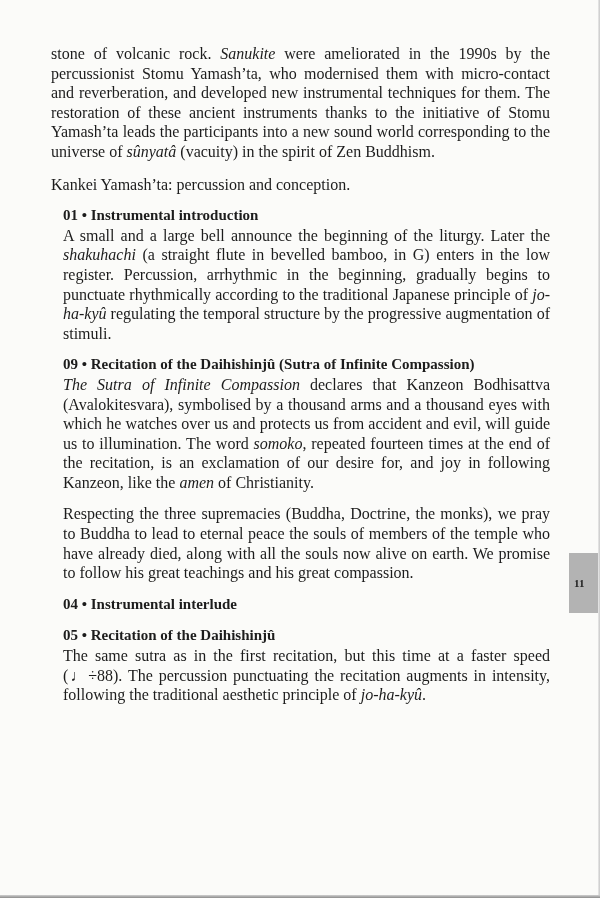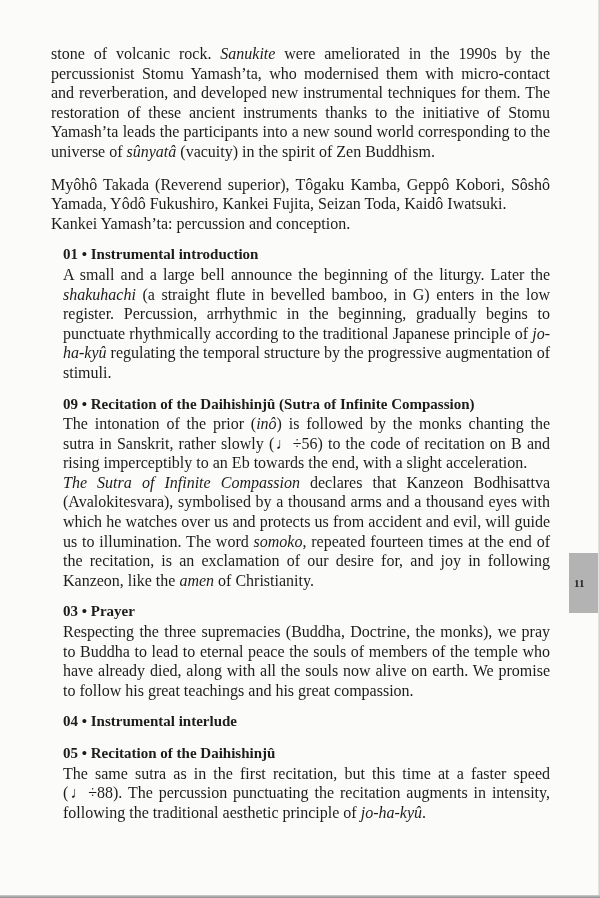--- a/index.html
+++ b/index.html
@@ -77,37 +77,34 @@
       margin-left: 5px;
     }
   </style>
 </head>
 <body>
 
 <div class="page">
   <p>stone of volcanic rock. <em>Sanukite</em> were ameliorated in the 1990s by the percussionist Stomu Yamash’ta, who modernised them with micro-contact and reverberation, and developed new instrumental techniques for them. The restoration of these ancient instruments thanks to the initiative of Stomu Yamash’ta leads the participants into a new sound world corresponding to the universe of <em>sûnyatâ</em> (vacuity) in the spirit of Zen Buddhism.</p>
   <div class="para-gap"></div>
   <div>
-    <p>Myôhô Takada (Reverend superior), Tôgaku Kamba, Geppô Kobori, Sôshô Yamada, Yôdô Fukushiro, Kankei Fujita, Seizan Toda, Kaidô Iwatsuki.</p>
     <p>Kankei Yamash’ta: percussion and conception.</p>
   </div>
 
   <div class="section">
     <h3 class="heading">01 • Instrumental introduction</h3>
     <p>A small and a large bell announce the beginning of the liturgy. Later the <em>shakuhachi</em> (a straight flute in bevelled bamboo, in G) enters in the low register. Percussion, arrhythmic in the beginning, gradually begins to punctuate rhythmically according to the traditional Japanese principle of <em>jo-ha-kyû</em> regulating the temporal structure by the progressive augmentation of stimuli.</p>
   </div>
 
   <div class="section">
     <h3 class="heading">09 • Recitation of the Daihishinjû (Sutra of Infinite Compassion)</h3>
-    <p>The intonation of the prior (<em>inô</em>) is followed by the monks chanting the sutra in Sanskrit, rather slowly (♩÷56) to the code of recitation on B and rising imperceptibly to an Eb towards the end, with a slight acceleration.</p>
     <p><em>The Sutra of Infinite Compassion</em> declares that Kanzeon Bodhisattva (Avalokitesvara), symbolised by a thousand arms and a thousand eyes with which he watches over us and protects us from accident and evil, will guide us to illumination. The word <em>somoko</em>, repeated fourteen times at the end of the recitation, is an exclamation of our desire for, and joy in following Kanzeon, like the <em>amen</em> of Christianity.</p>
   </div>
 
   <div class="section">
-    <h3 class="heading">03 • Prayer</h3>
     <p>Respecting the three supremacies (Buddha, Doctrine, the monks), we pray to Buddha to lead to eternal peace the souls of members of the temple who have already died, along with all the souls now alive on earth. We promise to follow his great teachings and his great compassion.</p>
   </div>
 
   <div class="section">
     <h3 class="heading">04 • Instrumental interlude</h3>
   </div>
 
   <div class="section">
     <h3 class="heading">05 • Recitation of the Daihishinjû</h3>
     <p>The same sutra as in the first recitation, but this time at a faster speed (♩÷88). The percussion punctuating the recitation augments in intensity, following the traditional aesthetic principle of <em>jo-ha-kyû</em>.</p>

